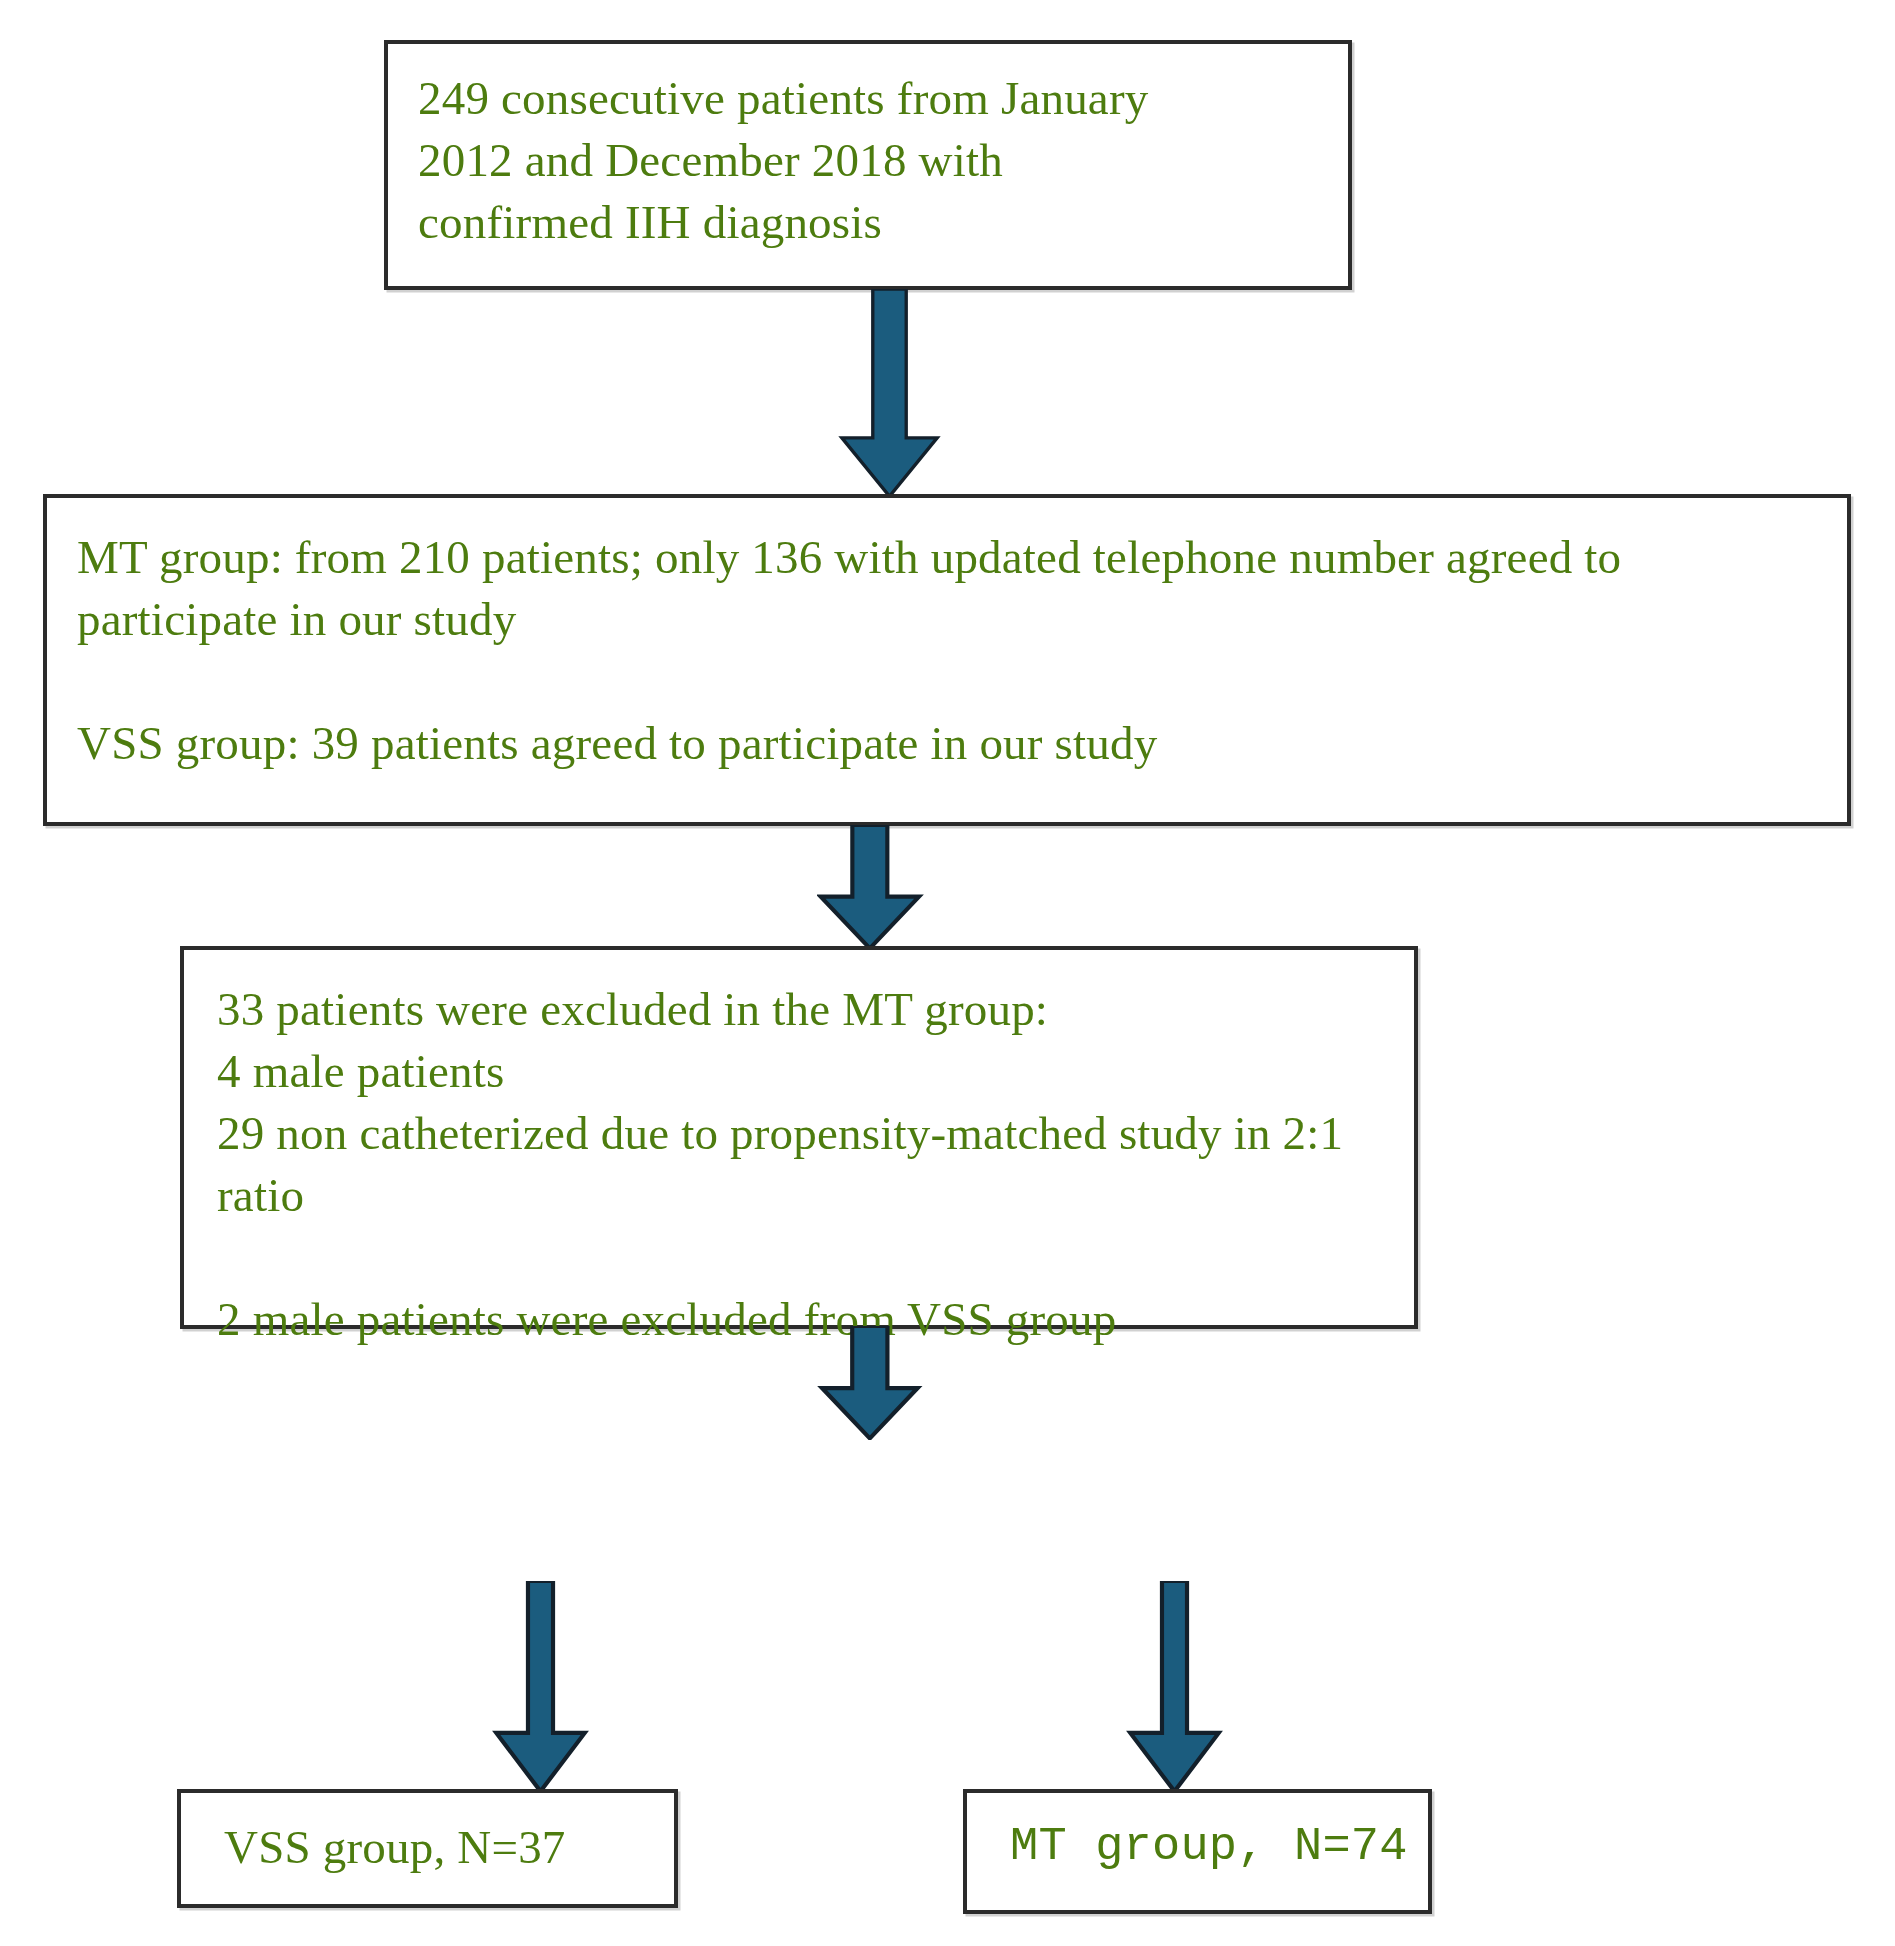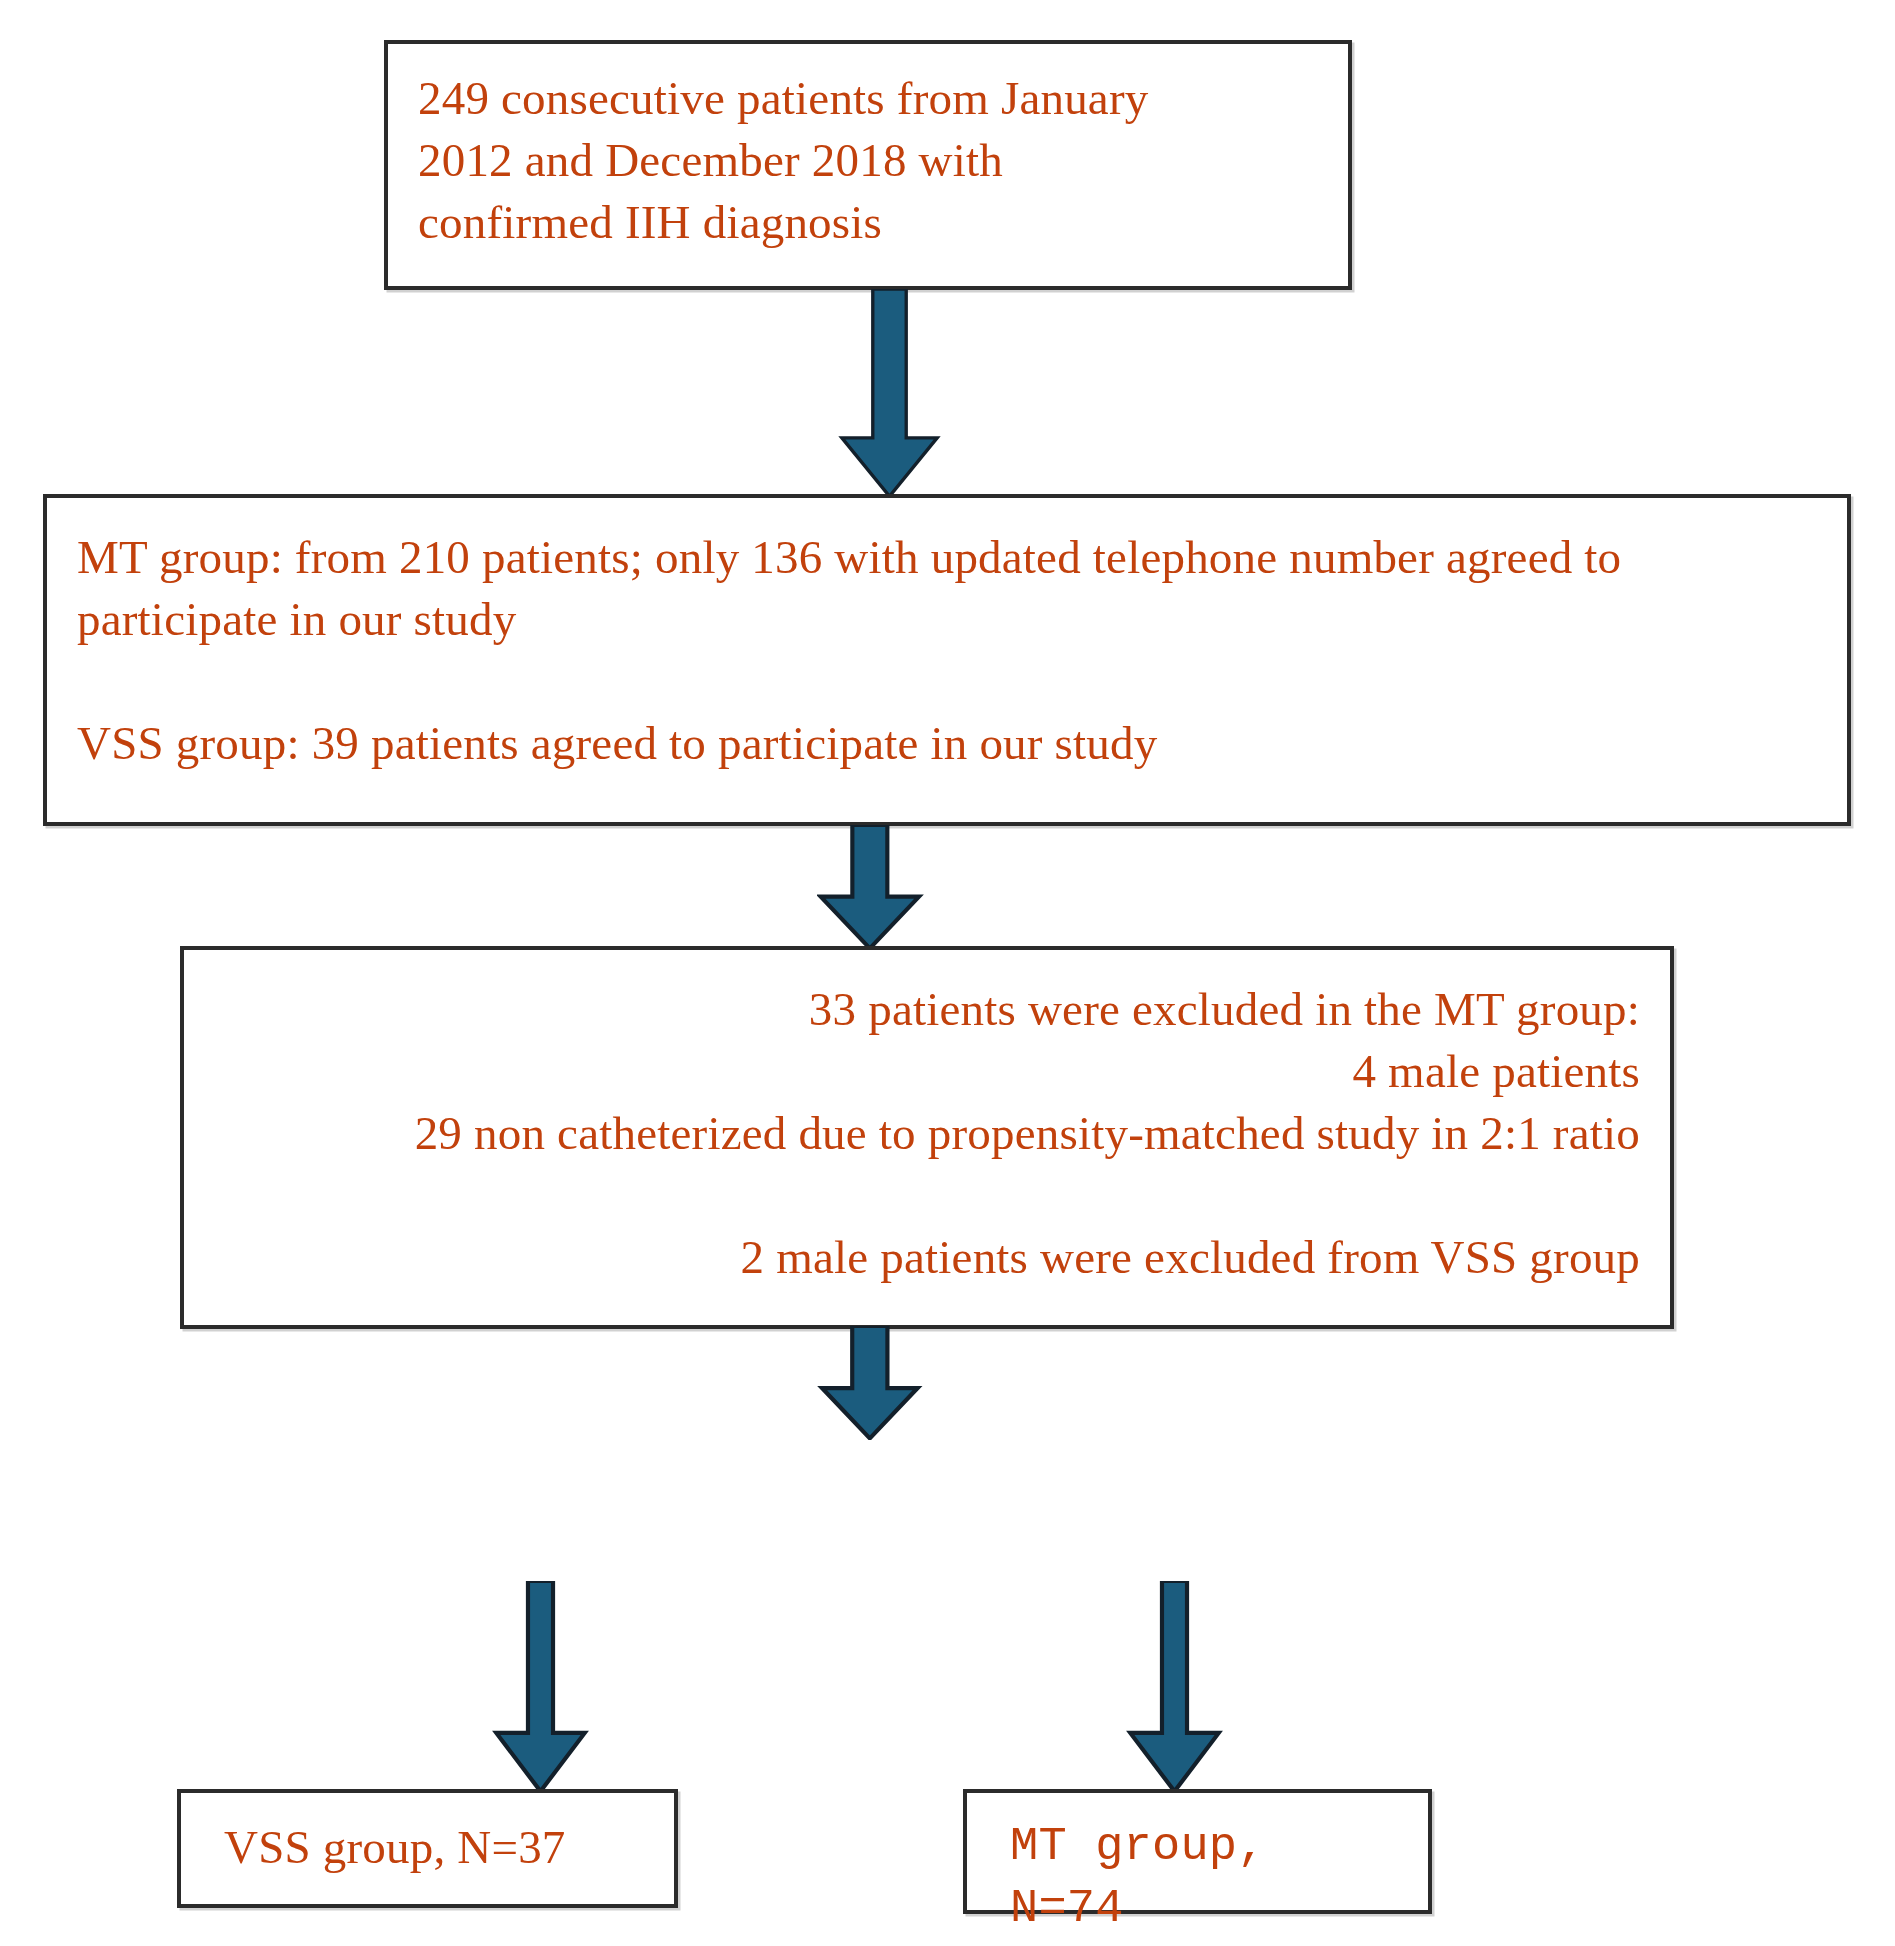--- a/index.html
+++ b/index.html
@@ -22,36 +22,36 @@
   .node {
     position: absolute;
     background: #ffffff;
     border: 4.2px solid #2b2b2b;
     box-sizing: border-box;
     box-shadow: 2.5px 2.5px 0 rgba(0,0,0,0.18);
   }
   .node .node-text {
     position: absolute;
     left: 27px;
-    right: 30px;
+    right: 2px;
     top: 22px;
     font-size: 47px;
     line-height: 1.32;
     letter-spacing: 0.2px;
     white-space: pre-wrap;
-    color: #c2410c;
+    color: #4d7c0f;
   }
   
   #node-source      { left: 384px;  top: 40px;   width: 968px; height: 250px; }
   #node-source .node-text { top: 23.4px; left: 30px; }
 
   #node-groups      { left: 43px;   top: 494px;  width: 1808px; height: 332px; padding-left: 16px; }
   #node-groups .node-text { top: 28px; left: 30px; }
 
-  #node-exclusions  { left: 180px;  top: 946px; width: 1494px; height: 383px; text-align: right; }
+  #node-exclusions  { left: 180px;  top: 946px; width: 1238px; height: 383px; }
   #node-exclusions .node-text { top: 28px; left: 33px; }
 
   #node-eligible    { left: 369px;  top: 1436px; width: 984px; height: 149px; }
   #node-eligible .node-text { top: 28px; left: 37px; }
 
   #node-vss         { left: 177px;  top: 1789px; width: 501px; height: 119px; }
   #node-vss .node-text { top: 23.4px; left: 43px; }
 
   #node-mt          { left: 963px; top: 1789px; width: 469px; height: 125px; font-family: Liberation Mono, monospace; }
   #node-mt .node-text { top: 23.4px; left: 43px; }

